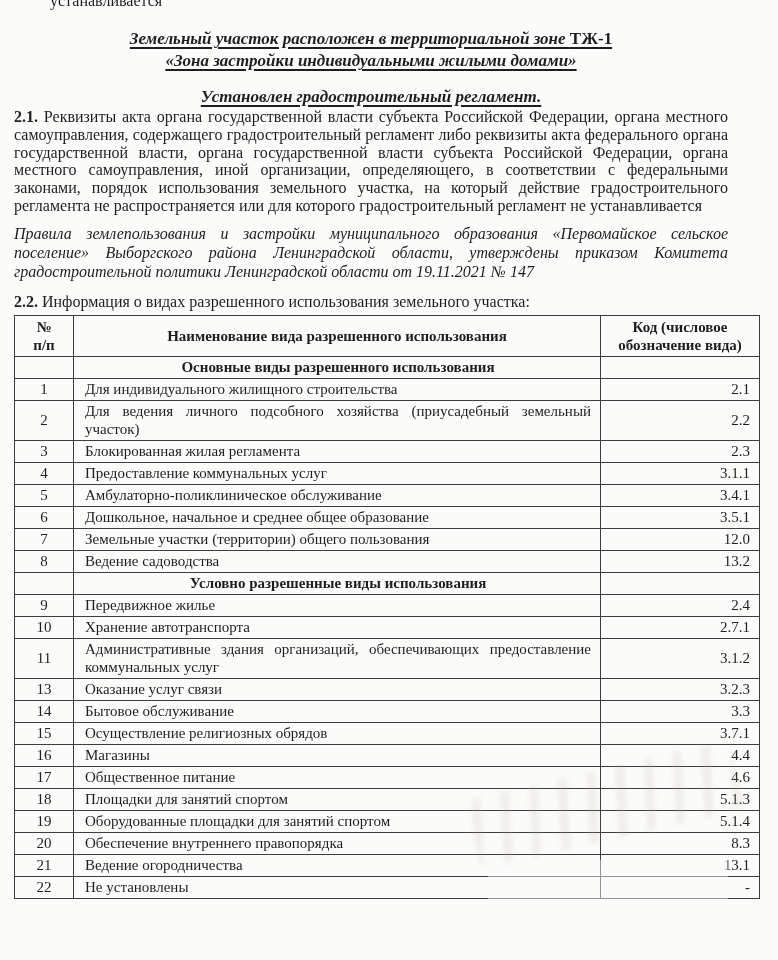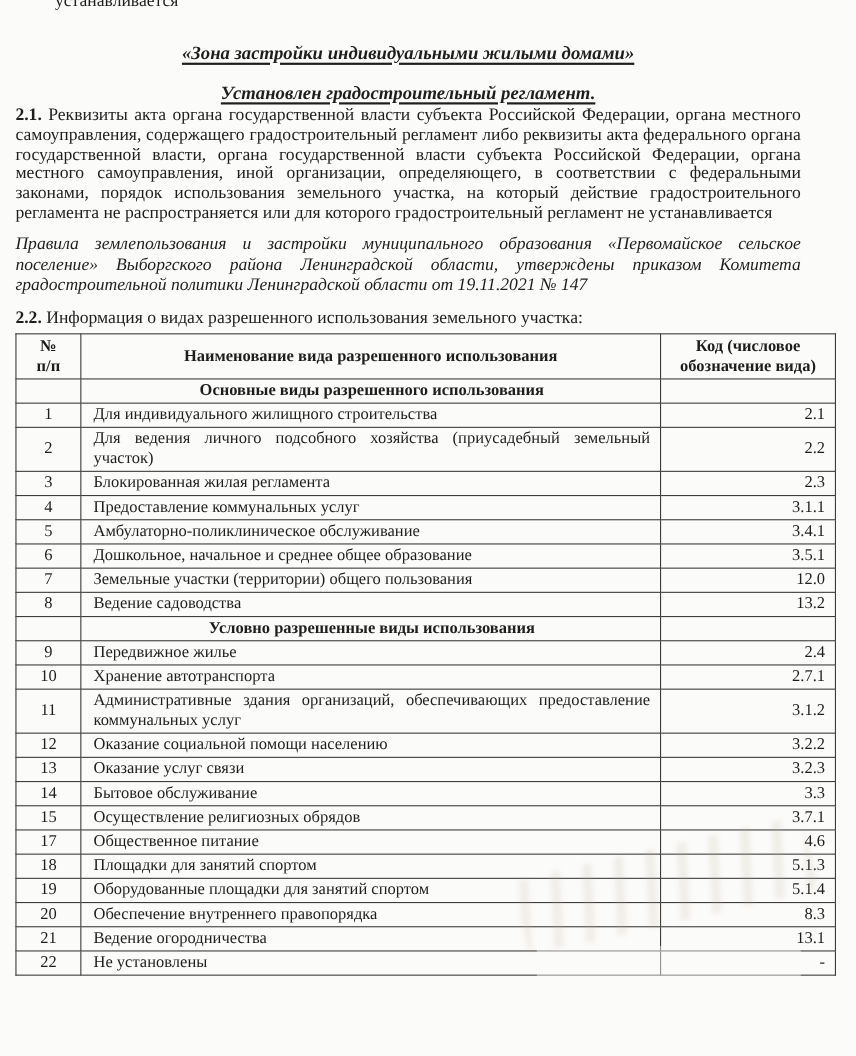--- a/index.html
+++ b/index.html
@@ -12,21 +12,21 @@
     height: 960px;
     overflow: hidden;
     font-family: "Liberation Serif", "DejaVu Serif", serif;
     color: #1e1e1e;
   }
   .page {
     position: relative;
     box-sizing: border-box;
     width: 744px;
     height: 960px;
-    padding: 38px 16px 0 14px;
+    padding: 28px 16px 0 14px;
   }
   .cut-word {
     position: absolute;
     top: -9px;
     left: 50px;
     font-size: 16px;
     line-height: 19px;
   }
   .heading {
     text-align: center;
@@ -122,20 +122,21 @@
   }
 </style>
 </head>
 <body>
 
 <div class="page">
 
   <div class="cut-word">устанавливается</div>
 
   <div class="heading">
+    <div class="h-line"><span class="it">Земельный участок расположен в территориальной зоне </span><span class="up">ТЖ-1</span></div>
     <div class="h-line it">«Зона застройки индивидуальными жилыми домами»</div>
   </div>
 
   <div class="subheading it">Установлен градостроительный регламент.</div>
 
   <p class="para p21"><b>2.1.</b> <span>Реквизиты акта органа государственной власти субъекта Российской Федерации, органа местного самоуправления, содержащего градостроительный регламент либо реквизиты акта федерального органа государственной власти, органа государственной власти субъекта Российской Федерации, органа местного самоуправления, иной организации, определяющего, в соответствии с федеральными законами, порядок использования земельного участка, на который действие градостроительного регламента не распространяется или для которого градостроительный регламент не устанавливается</span></p>
 
   <p class="para rules">Правила землепользования и застройки муниципального образования «Первомайское сельское поселение» Выборгского района Ленинградской области, утверждены приказом Комитета градостроительной политики Ленинградской области от 19.11.2021 № 147</p>
 
   <p class="para p22"><b>2.2.</b> <span>Информация о видах разрешенного использования земельного участка:</span></p>
@@ -209,40 +210,40 @@
           <td class="col-num">10</td>
           <td class="col-name">Хранение автотранспорта</td>
           <td class="col-code">2.7.1</td>
         </tr>
         <tr>
           <td class="col-num">11</td>
           <td class="col-name">Административные здания организаций, обеспечивающих предоставление коммунальных услуг</td>
           <td class="col-code">3.1.2</td>
         </tr>
         <tr>
-          <td class="col-num">12</td>
-          <td class="col-name">Оказание социальной помощи населению</td>
-          <td class="col-code">3.2.2</td>
-        </tr>
-        <tr>
           <td class="col-num">13</td>
           <td class="col-name">Оказание услуг связи</td>
           <td class="col-code">3.2.3</td>
         </tr>
         <tr>
           <td class="col-num">14</td>
           <td class="col-name">Бытовое обслуживание</td>
           <td class="col-code">3.3</td>
         </tr>
         <tr>
           <td class="col-num">15</td>
           <td class="col-name">Осуществление религиозных обрядов</td>
           <td class="col-code">3.7.1</td>
         </tr>
         <tr>
+          <td class="col-num">16</td>
+          <td class="col-name">Магазины</td>
+          <td class="col-code">4.4</td>
+        </tr>
+        <tr>
           <td class="col-num">17</td>
           <td class="col-name">Общественное питание</td>
           <td class="col-code">4.6</td>
         </tr>
         <tr>
           <td class="col-num">18</td>
           <td class="col-name">Площадки для занятий спортом</td>
           <td class="col-code">5.1.3</td>
         </tr>
         <tr>

